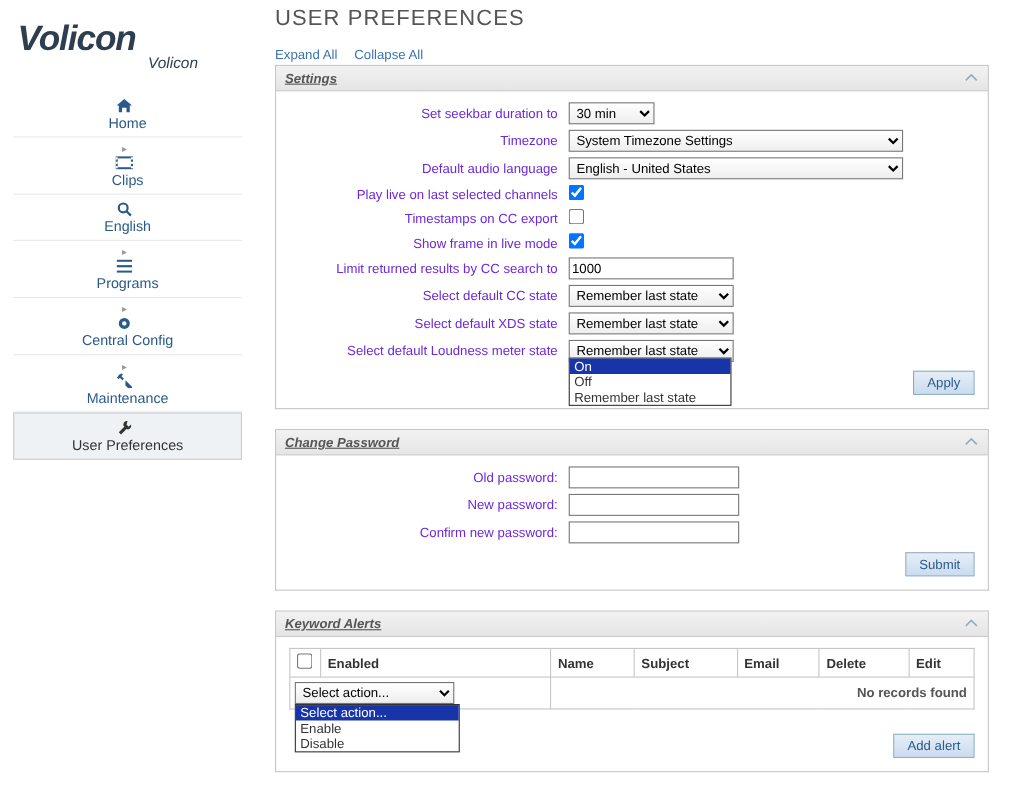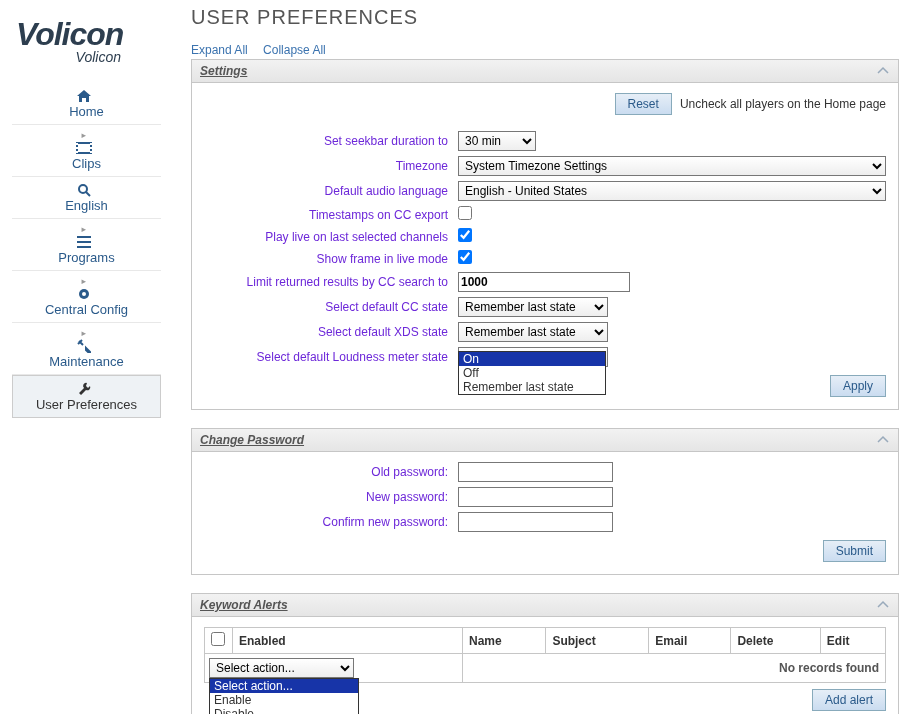--- a/index.html
+++ b/index.html
@@ -24,36 +24,36 @@
 .panel-header .title { flex: 1; text-decoration: underline; }
 .collapse-ico { width: 14px; height: 10px; }
 .panel-body { border: 1px solid #c6c6c6; border-top: none; padding: 10px 12px 12px 12px; position: relative; }
 .top-row { display: flex; justify-content: flex-end; align-items: center; gap: 8px; margin-bottom: 16px; }
 .btn { background: linear-gradient(#e6eef7,#cadcf0); border: 1px solid #8ab; padding: 3px 12px; font-size: 12px; color: #2a5a8a; cursor: pointer; }
 .form-row { display: flex; align-items: center; margin-bottom: 5px; }
 .form-row .lbl { width: 254px; text-align: right; padding-right: 10px; color: #6d28d9; font-size: 12px; }
 .form-row .ctrl { flex: 1; position: relative; }
 select, input[type="text"], input[type="password"] { border: 1px solid #777; background: #fff; font-size: 12px; padding: 1px 2px; height: 20px; }
 select { background: linear-gradient(#fff,#eee); }
-.sel-wide { width: 428px; }
+.sel-wide { width: 304px; }
 .sel-mid { width: 150px; }
 .sel-small { width: 78px; }
-input.txt { width: 172px; font-weight: bold; }
+input.txt { width: 150px; }
 input.pw { width: 155px; }
 input[type="checkbox"] { width: 14px; height: 14px; }
 .footer-btn { text-align: right; margin-top: 8px; }
 .dropdown-open { position: absolute; border: 1px solid #333; background: #fff; z-index: 50; font-size: 12px; }
 .dropdown-open .opt { padding: 0 4px; white-space: nowrap; }
 .dropdown-open .opt.sel { background: #1734a8; color: #fff; }
 
 table.ka { width: 100%; border-collapse: collapse; }
 .ka th, .ka td { border: 1px solid #c6c6c6; padding: 4px 6px; text-align: left; font-size: 12px; }
 .ka th { background: #fff; font-weight: bold; color: #333; }
 .ka td.nrf { text-align: right; color: #555; font-weight: bold; }
-.add-alert-row { text-align: right; margin-top: 6px; }
+.add-alert-row { text-align: right; margin-top: 22px; }
 .select-action-wrap { position: relative; display: inline-block; }
 svg { display: block; }
 </style>
 </head>
 <body>
 
 <div class="layout">
   <div class="sidebar">
     <div class="logo">
       <div class="logo-text">Volicon</div>
@@ -146,44 +146,40 @@
     <div class="panel">
       <div class="panel-header">
         <span class="title">Settings</span>
         <span class="collapse-ico">
             <svg width="14" height="10" viewBox="0 0 14 10">
               <path d="M2 7 L7 2 L12 7" stroke="#9ab" stroke-width="1.5" fill="none"></path>
             </svg>
           </span>
       </div>
       <div class="panel-body">
-        <div class="top-row">
-          <button class="btn">Reset</button>
-          <span>Uncheck all players on the Home page</span>
-        </div>
 
         <div class="form-row">
           <div class="lbl">Set seekbar duration to</div>
           <div class="ctrl"><select class="sel-small"><option>30 min</option></select></div>
         </div>
         <div class="form-row">
           <div class="lbl">Timezone</div>
           <div class="ctrl"><select class="sel-wide"><option>System Timezone Settings</option></select></div>
         </div>
         <div class="form-row">
           <div class="lbl">Default audio language</div>
           <div class="ctrl"><select class="sel-wide"><option>English - United States</option></select></div>
         </div>
         <div class="form-row">
+          <div class="lbl">Play live on last selected channels</div>
+          <div class="ctrl"><input type="checkbox" checked="" style=""></div>
+        </div>
+        <div class="form-row">
           <div class="lbl">Timestamps on CC export</div>
           <div class="ctrl"><input type="checkbox" style=""></div>
-        </div>
-        <div class="form-row">
-          <div class="lbl">Play live on last selected channels</div>
-          <div class="ctrl"><input type="checkbox" checked="" style=""></div>
         </div>
         <div class="form-row">
           <div class="lbl">Show frame in live mode</div>
           <div class="ctrl"><input type="checkbox" checked="" style=""></div>
         </div>
         <div class="form-row">
           <div class="lbl">Limit returned results by CC search to</div>
           <div class="ctrl"><input type="text" class="txt" value="1000" style=""></div>
         </div>
         <div class="form-row">
@@ -191,21 +187,21 @@
           <div class="ctrl"><select class="sel-mid"><option>Remember last state</option></select></div>
         </div>
         <div class="form-row">
           <div class="lbl">Select default XDS state</div>
           <div class="ctrl"><select class="sel-mid"><option>Remember last state</option></select></div>
         </div>
         <div class="form-row">
           <div class="lbl">Select default Loudness meter state</div>
           <div class="ctrl">
             <select class="sel-mid"><option>Remember last state</option></select>
-            <div class="dropdown-open" style="left:0; top:4px; width:148px;">
+            <div class="dropdown-open" style="left:0; top:16px; width:148px;">
               <div class="opt sel">On</div>
               <div class="opt">Off</div>
               <div class="opt">Remember last state</div>
             </div>
           </div>
         </div>
         <div class="footer-btn"><button class="btn">Apply</button></div>
       </div>
     </div>
 

